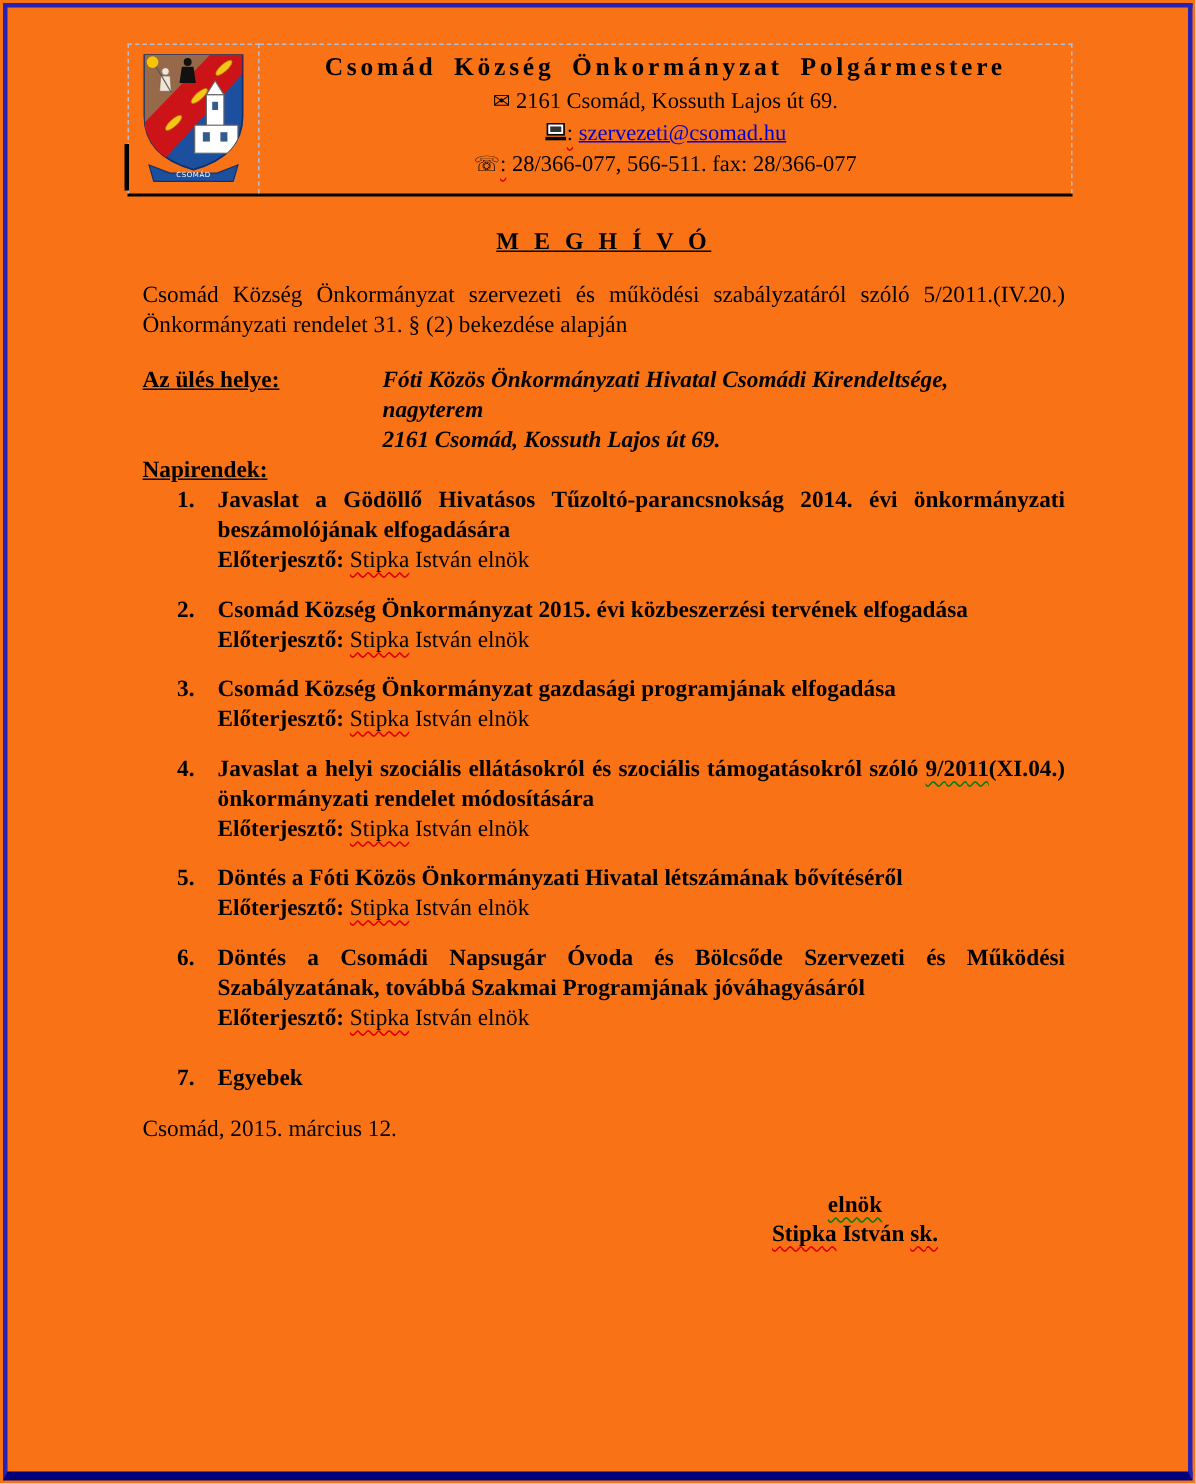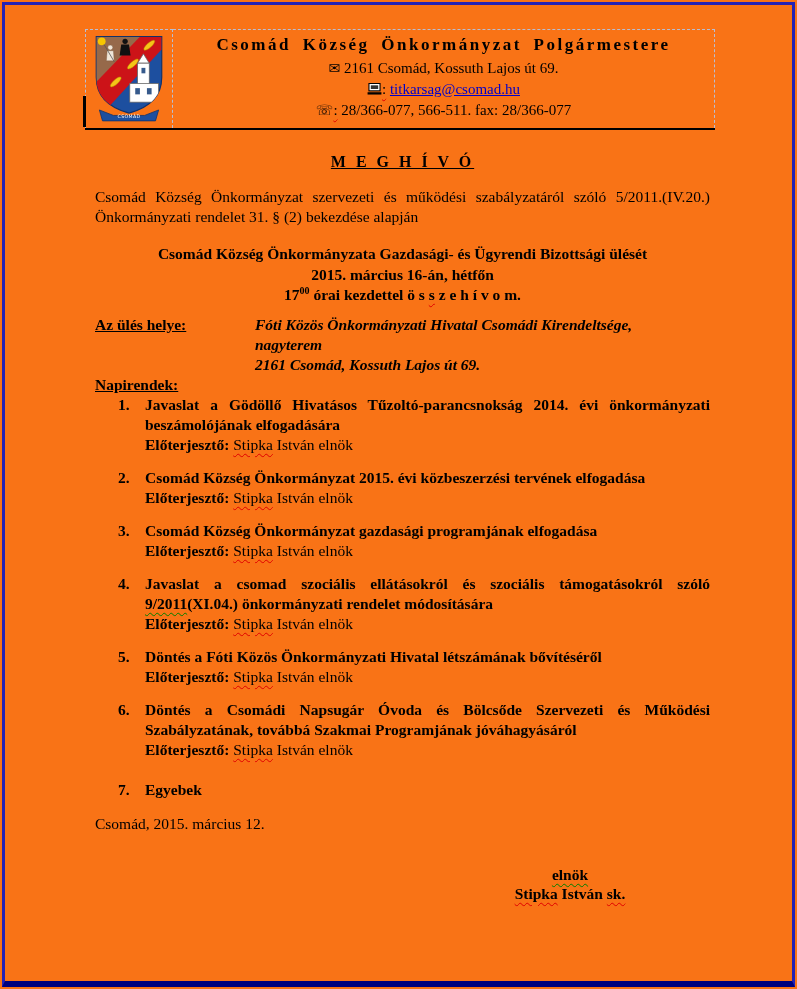--- a/index.html
+++ b/index.html
@@ -125,41 +125,36 @@
       <div class="contact-line">
         <span class="glyph">✉</span>
         <span>2161 Csomád, Kossuth Lajos út 69.</span>
       </div>
       <div class="contact-line">
         <svg width="15" height="12" viewBox="0 0 16 13" style="vertical-align:-1px">
           <rect x="2" y="0.5" width="12" height="8" fill="#fff" stroke="#000" stroke-width="1.2"></rect>
           <rect x="4" y="2.5" width="8" height="4" fill="#333"></rect>
           <rect x="0.5" y="10" width="15" height="2.5" fill="#000"></rect>
         </svg><span class="sp-red">:</span>
-        <a href="#" class="email-link">titkarsag@csomad.hu</a>
+        <a href="#" class="email-link">szervezeti@csomad.hu</a>
       </div>
       <div class="contact-line">
         <span class="glyph">☏</span><span class="sp-red">:</span>
         <span>28/366-077, 566-511. fax: 28/366-077</span>
       </div>
     </div>
   </div>
   <div class="cursor-bar"></div>
 
   <div class="content">
 
     <div class="doc-heading">M E G H Í V Ó</div>
 
     <p class="intro">Csomád Község Önkormányzat szervezeti és működési szabályzatáról szóló 5/2011.(IV.20.) Önkormányzati rendelet 31. § (2) bekezdése alapján</p>
 
-    <div class="convoke">
-      <div>Csomád Község Önkormányzata Gazdasági- és Ügyrendi Bizottsági ülését</div>
-      <div>2015. március 16-án, hétfőn</div>
-      <div><span>17</span><sup class="time-sup">00</sup><span> órai kezdettel ö s </span><span class="sp-red">s</span><span> z e h í v o m.</span></div>
-    </div>
 
     <div class="venue-row">
       <div class="venue-label">Az ülés helye:</div>
       <div class="venue-lines">
         <div>Fóti Közös Önkormányzati Hivatal Csomádi Kirendeltsége,</div>
         <div>nagyterem</div>
         <div>2161 Csomád, Kossuth Lajos út 69.</div>
       </div>
     </div>
 
@@ -185,21 +180,21 @@
       <div class="agenda-num">3.</div>
       <div class="agenda-body">
         <div class="agenda-title">Csomád Község Önkormányzat gazdasági programjának elfogadása</div>
         <div class="presenter"><b>Előterjesztő:</b> <span class="sp-red">Stipka</span> <span>István elnök</span></div>
       </div>
     </div>
 
     <div class="agenda-item">
       <div class="agenda-num">4.</div>
       <div class="agenda-body">
-        <div class="agenda-title"><span>Javaslat a csomad szociális ellátásokról és szociális támogatásokról szóló </span><span class="sp-green">9/2011</span><span>(XI.04.) önkormányzati rendelet módosítására</span></div>
+        <div class="agenda-title"><span>Javaslat a helyi szociális ellátásokról és szociális támogatásokról szóló </span><span class="sp-green">9/2011</span><span>(XI.04.) önkormányzati rendelet módosítására</span></div>
         <div class="presenter"><b>Előterjesztő:</b> <span class="sp-red">Stipka</span> <span>István elnök</span></div>
       </div>
     </div>
 
     <div class="agenda-item">
       <div class="agenda-num">5.</div>
       <div class="agenda-body">
         <div class="agenda-title">Döntés a Fóti Közös Önkormányzati Hivatal létszámának bővítéséről</div>
         <div class="presenter"><b>Előterjesztő:</b> <span class="sp-red">Stipka</span> <span>István elnök</span></div>
       </div>

